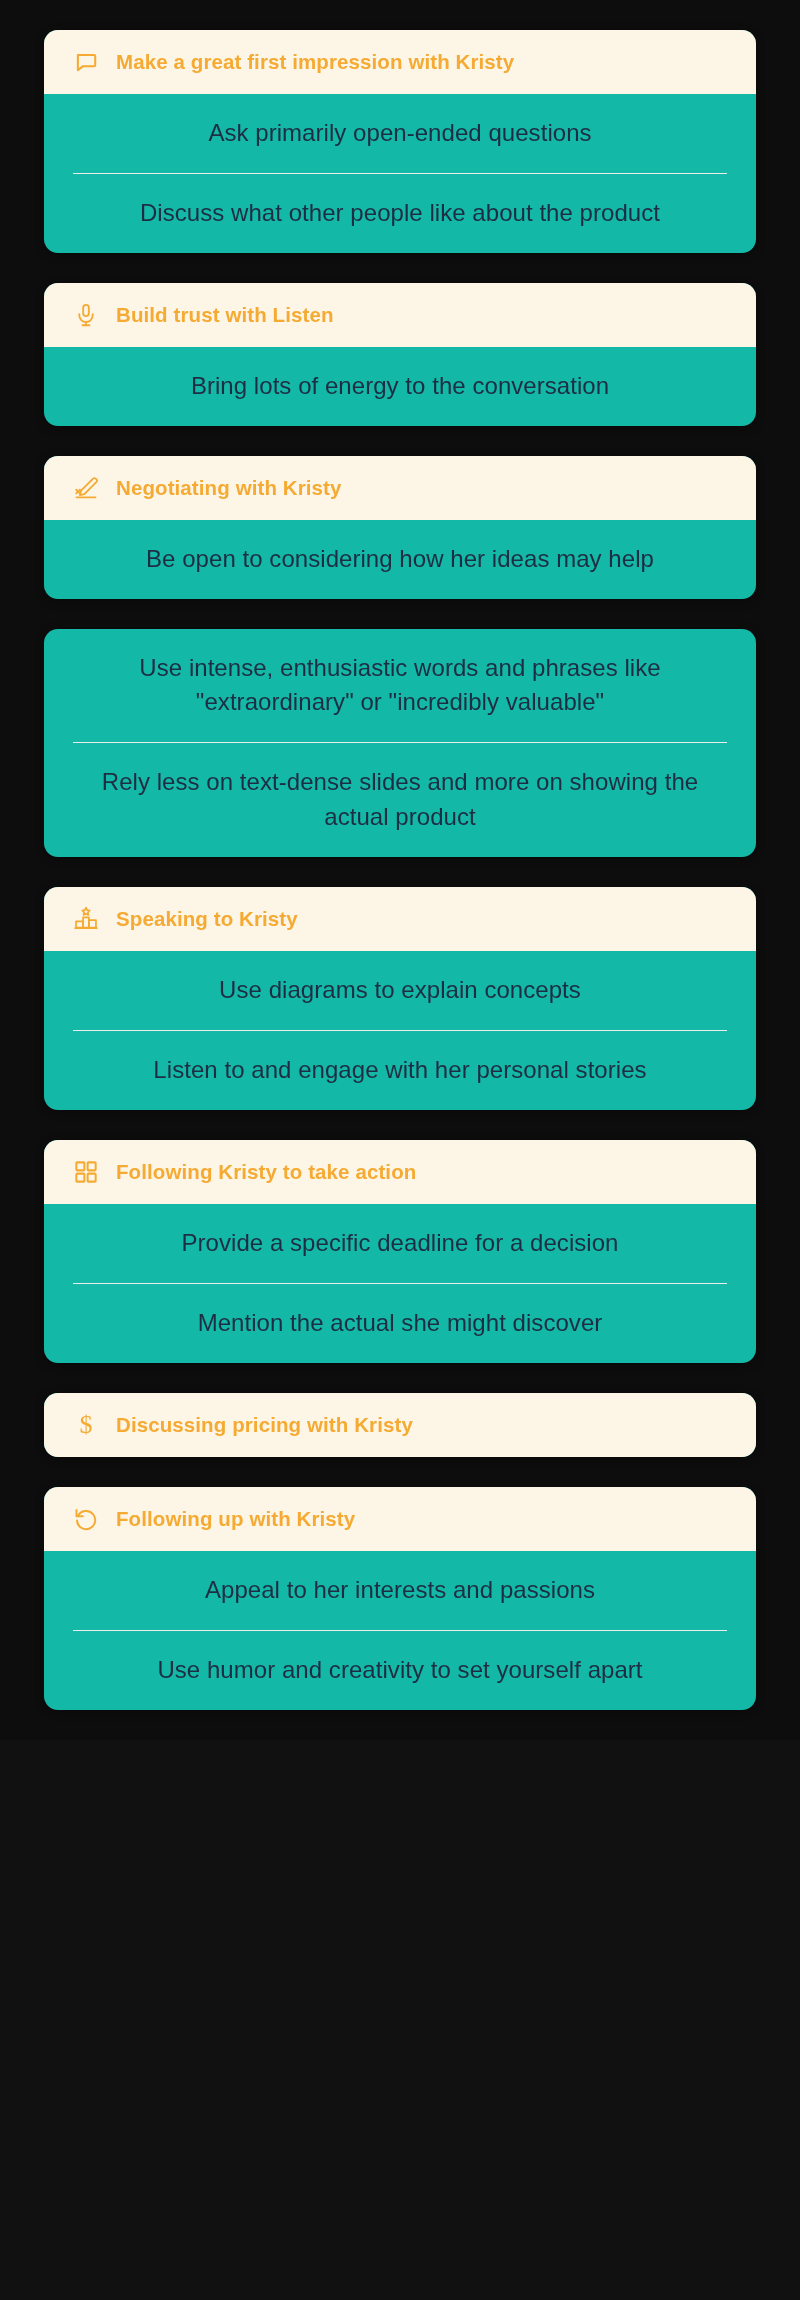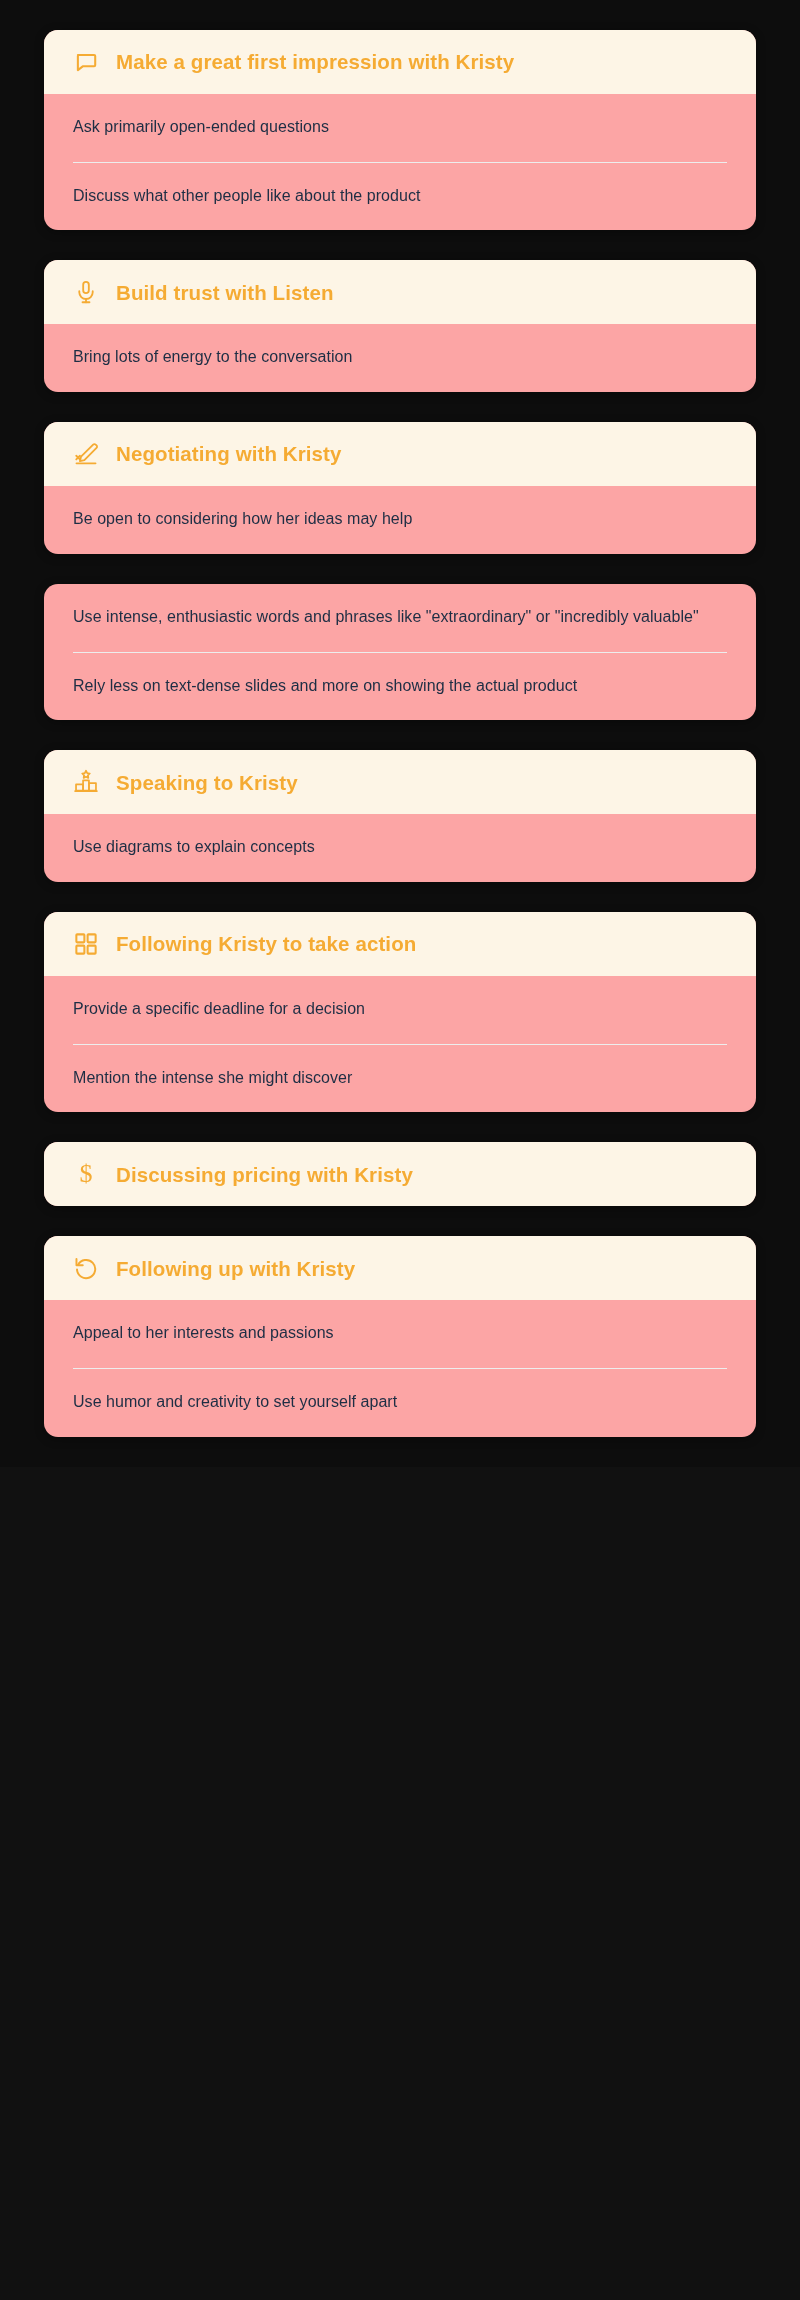--- a/index.html
+++ b/index.html
@@ -11,21 +11,21 @@
   body {
     padding: 30px 44px 30px 44px;
     background: #0d0d0d;
   }
   .cards {
     display: flex;
     flex-direction: column;
     gap: 30px;
   }
   .card {
-    background: #fca5a5;
+    background: #14b8a6;
     border-radius: 14px;
     overflow: hidden;
     box-shadow: 0 2px 10px rgba(0,0,0,0.35);
   }
   .card-header {
     background: #fdf5e6;
     display: flex;
     align-items: center;
     gap: 17px;
     padding: 19px 29px 19px 29px;
@@ -51,23 +51,24 @@
     letter-spacing: 0.1px;
     line-height: 1.25;
   }
   .card-body {
     padding: 0 29px;
   }
   .row {
     padding: 22px 0 23px 0;
     border-top: 1px solid #ededed;
     color: #1d2e44;
-    font-size: 16px;
+    font-size: 24px;
     line-height: 1.42;
     letter-spacing: 0.05px;
+    text-align: center;
   }
   .row:first-child {
     border-top: none;
   }
   .dollar-glyph {
     font-size: 26px;
     line-height: 1;
     font-weight: 400;
     color: #f5ab33;
     font-family: "Liberation Serif", serif;
@@ -137,37 +138,38 @@
             <rect x="9.3" y="10.4" width="5.4" height="9.6"></rect>
             <rect x="2.8" y="14.2" width="6.5" height="5.8"></rect>
             <rect x="14.7" y="13.0" width="6.5" height="7.0"></rect>
             <path d="M1.9 20.4h20.2"></path>
           </svg>
         </span>
         <div class="card-title">Speaking to Kristy</div>
       </div>
       <div class="card-body">
         <div class="row">Use diagrams to explain concepts</div>
+        <div class="row">Listen to and engage with her personal stories</div>
       </div>
     </div>
     <div class="card">
       <div class="card-header">
         <span class="icon">
           <svg viewBox="0 0 24 24" fill="none" stroke="currentColor" stroke-width="1.9" stroke-linecap="round" stroke-linejoin="round">
             <rect x="3.1" y="3.1" width="7.4" height="7.4" rx="0.7"></rect>
             <rect x="13.5" y="3.1" width="7.4" height="7.4" rx="0.7"></rect>
             <rect x="3.1" y="13.5" width="7.4" height="7.4" rx="0.7"></rect>
             <rect x="13.5" y="13.5" width="7.4" height="7.4" rx="0.7"></rect>
           </svg>
         </span>
         <div class="card-title">Following Kristy to take action</div>
       </div>
       <div class="card-body">
         <div class="row">Provide a specific deadline for a decision</div>
-        <div class="row">Mention the intense she might discover</div>
+        <div class="row">Mention the actual she might discover</div>
       </div>
     </div>
     <div class="card">
       <div class="card-header">
         <span class="icon">
           <span class="dollar-glyph">$</span>
         </span>
         <div class="card-title">Discussing pricing with Kristy</div>
       </div>
     </div>

